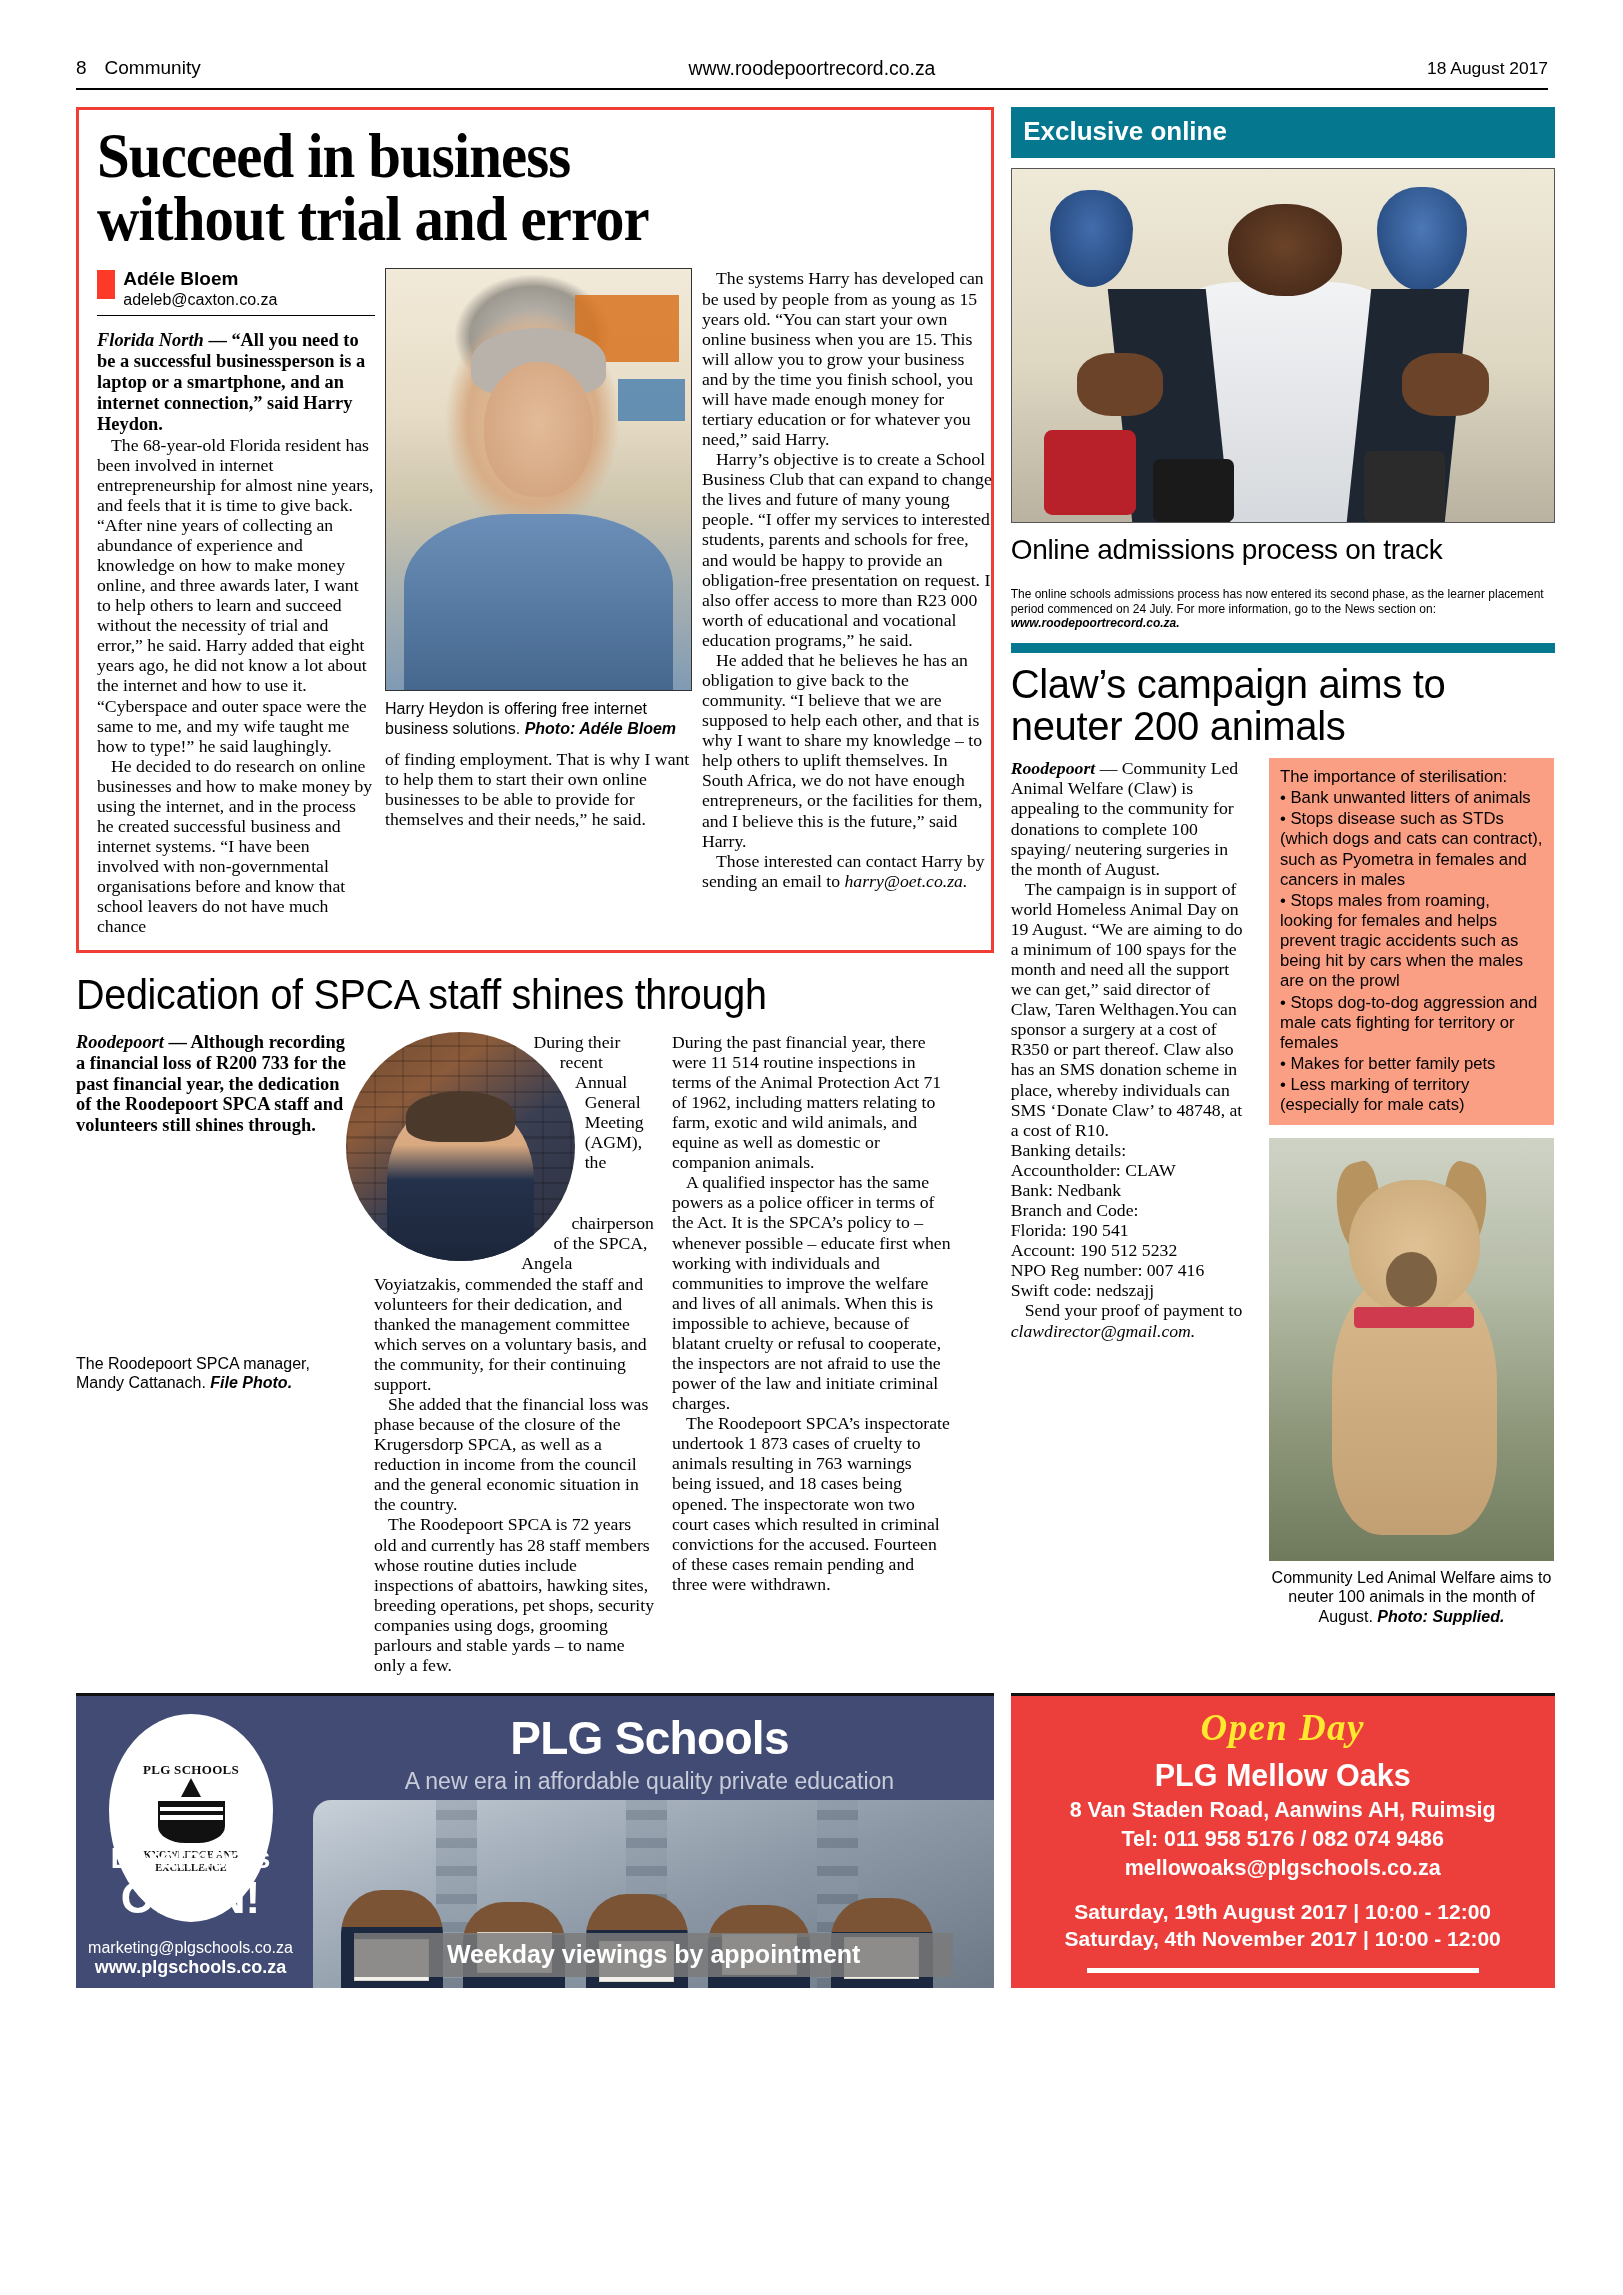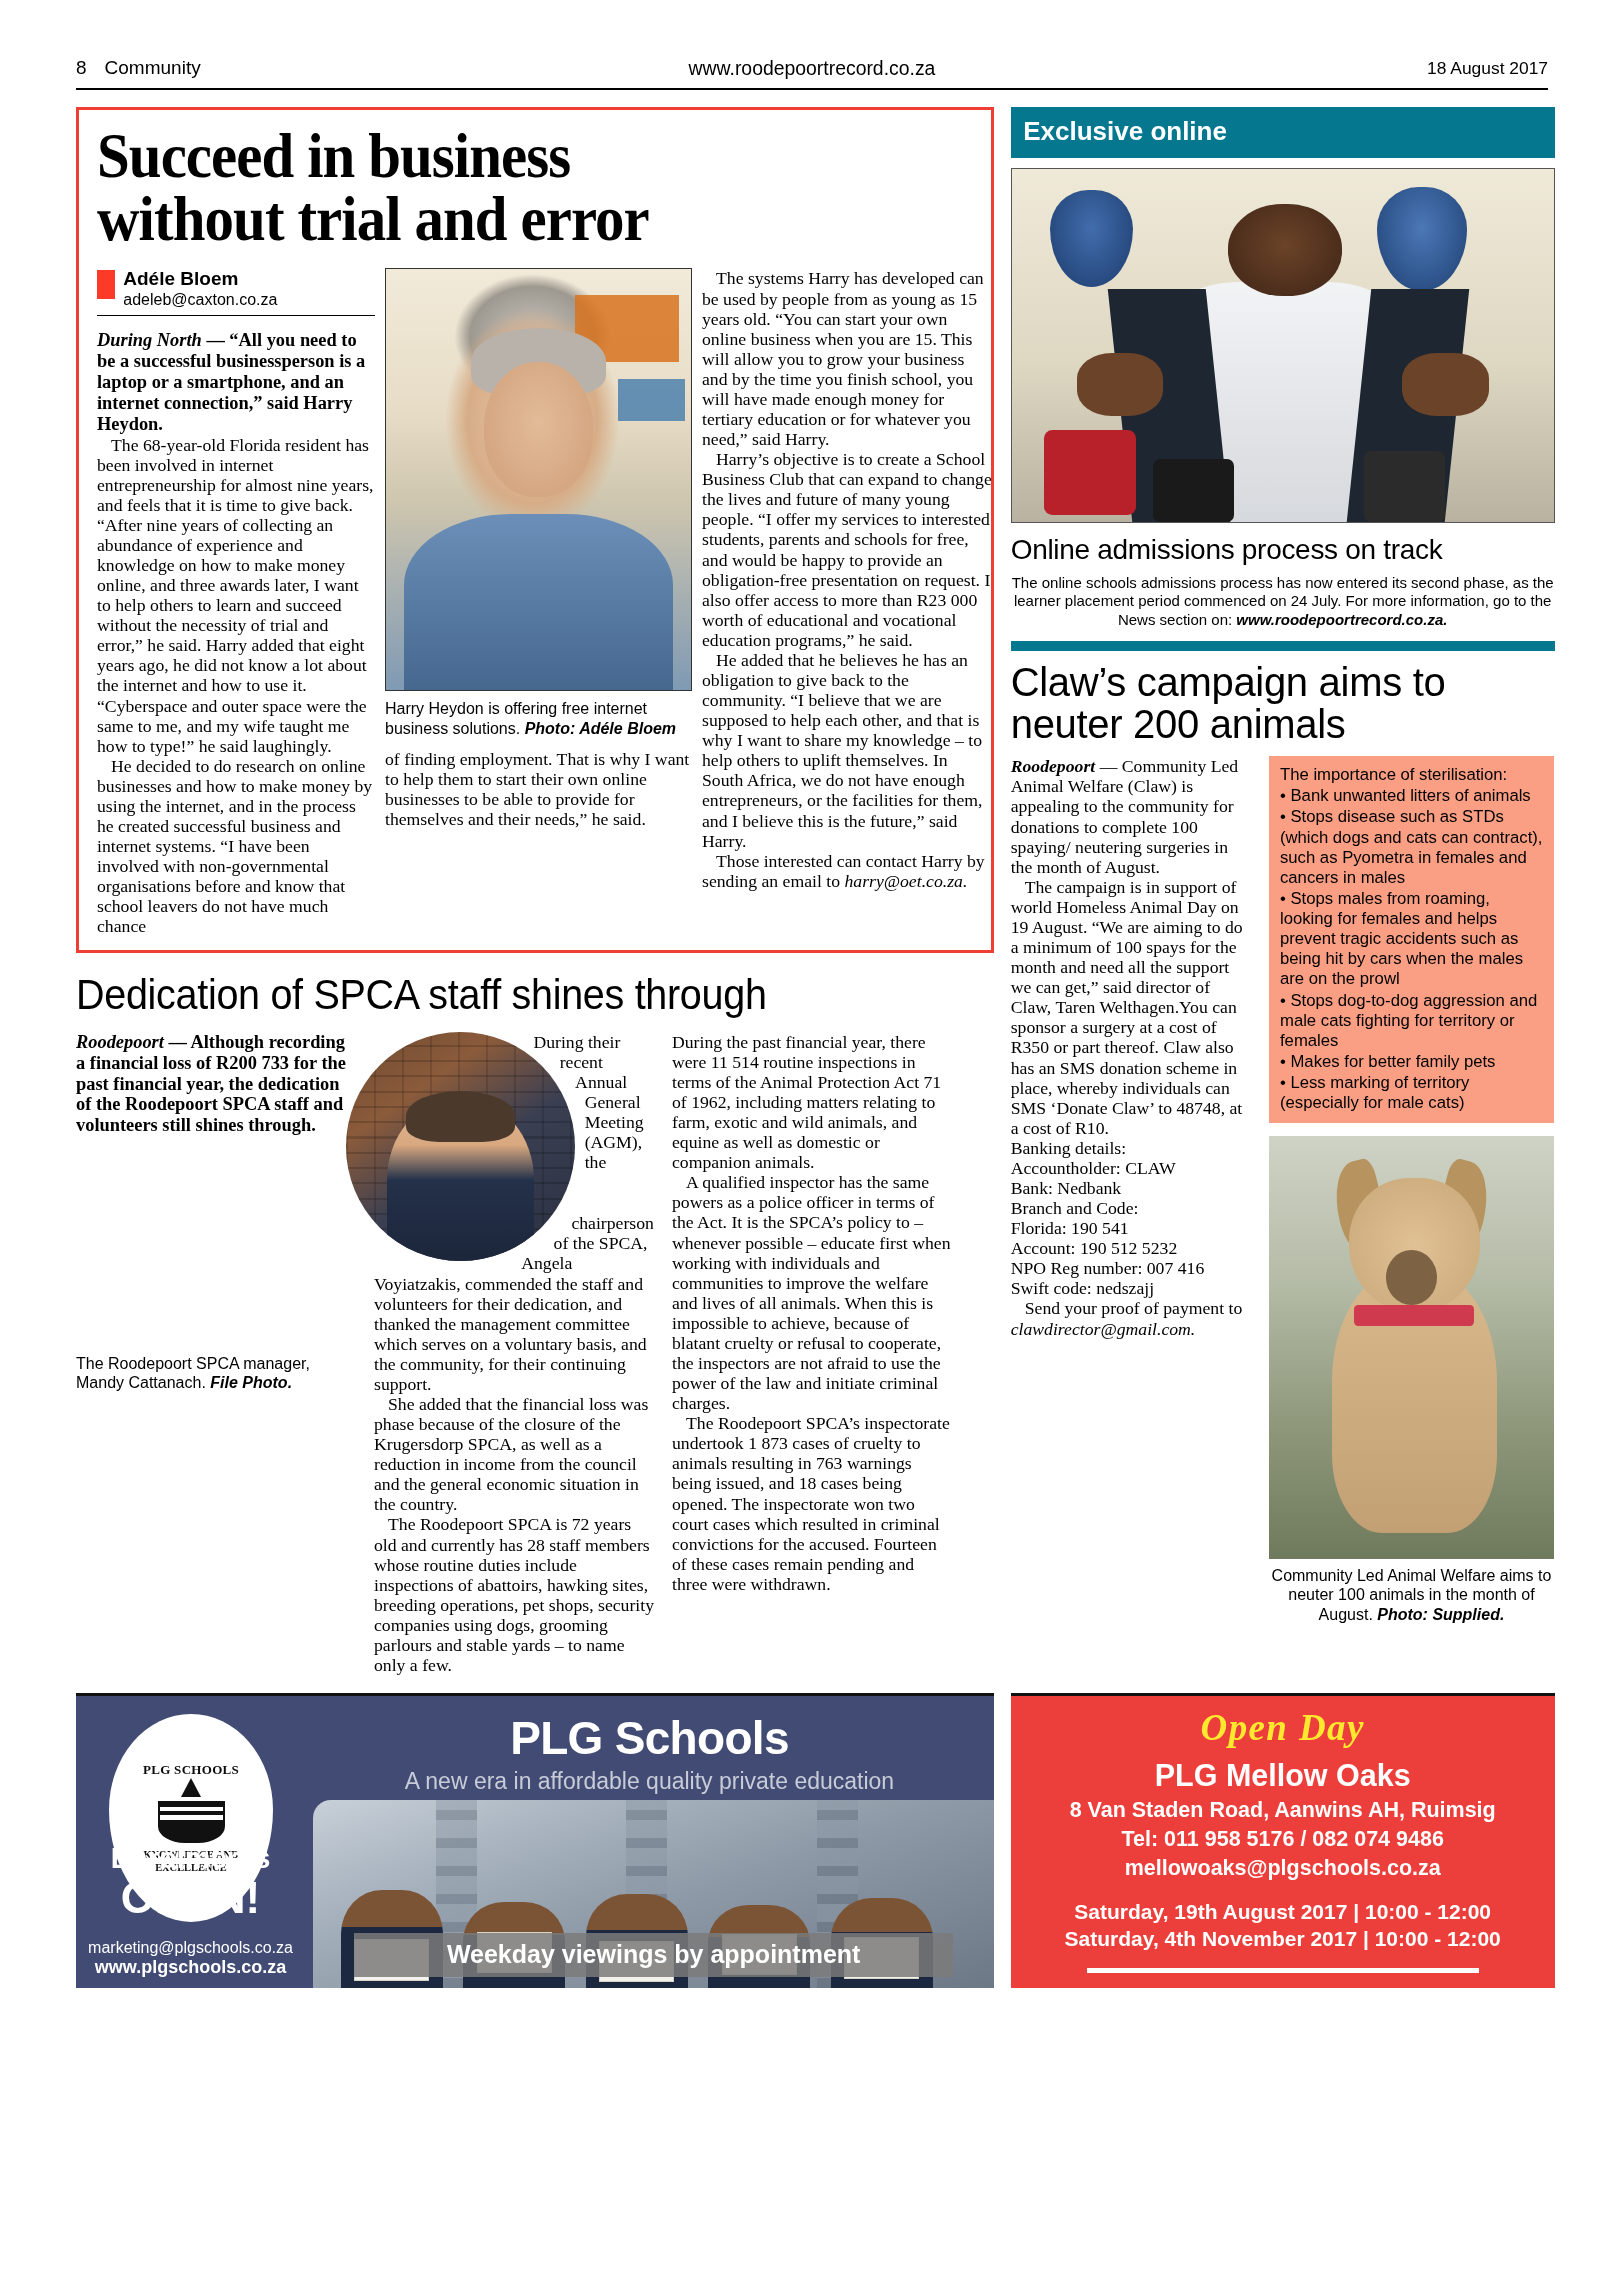--- a/index.html
+++ b/index.html
@@ -134,22 +134,22 @@
     background:#6b4328; border-radius:40%; }
   .sb-photo .mic1 { position:absolute; left:6%; bottom:2%; width:17%; height:24%;
     background:#b8202a; border-radius:8.3px; }
   .sb-photo .mic2 { position:absolute; left:26%; bottom:0%; width:15%; height:18%;
     background:#1a1a1a; border-radius:7px; }
   .sb-photo .mic3 { position:absolute; right:20%; bottom:0%; width:15%; height:20%;
     background:#2b2b2b; border-radius:7px; }
 
   .sb-head { font-family:"Liberation Sans", sans-serif; font-size:28px; font-weight:400;
     margin-top:11px; letter-spacing:-0.3px; }
-  .sb-body { font-family:"Liberation Sans", sans-serif; font-size:15px; line-height:1.22;
-    margin-top:8px;text-align:center; }
+  .sb-body { font-family:"Liberation Sans", sans-serif; font-size:12px; line-height:1.22;
+    margin-top:21px; }
   .sb-body b { font-style:italic; font-weight:700; }
 
   .teal-rule { height:9.7px; background:#05788f; margin-top:12.5px; }
 
   .claw-head { font-family:"Liberation Sans", sans-serif; font-size:40px; font-weight:400;
     line-height:1.04; letter-spacing:-0.3px; margin-top:11px; }
 
   .claw-grid { display:flex; gap:15.3px; margin-top:11px; align-items:flex-start; }
   .claw-col { width:243px; flex:0 0 243px; }
   .claw-side { width:285px; flex:0 0 285px; }
@@ -271,21 +271,21 @@
         <div class="lead-cols">
 
           <div class="lc story">
             <div class="byline">
               <div class="byline-swatch"></div>
               <div>
                 <div class="byline-name">Adéle Bloem</div>
                 <div class="byline-mail">adeleb@caxton.co.za</div>
               </div>
             </div>
-            <p class="lead-intro" style="margin-top:14px;"><i>During North</i><span> — “All you need to be a successful businessperson is a laptop or a smartphone, and an internet connection,” said Harry Heydon.</span></p>
+            <p class="lead-intro" style="margin-top:14px;"><i>Florida North</i><span> — “All you need to be a successful businessperson is a laptop or a smartphone, and an internet connection,” said Harry Heydon.</span></p>
             <p>The 68-year-old Florida resident has been involved in internet entrepreneurship for almost nine years, and feels that it is time to give back. “After nine years of collecting an abundance of experience and knowledge on how to make money online, and three awards later, I want to help others to learn and succeed without the necessity of trial and error,” he said. Harry added that eight years ago, he did not know a lot about the internet and how to use it. “Cyberspace and outer space were the same to me, and my wife taught me how to type!” he said laughingly.</p>
             <p>He decided to do research on online businesses and how to make money by using the internet, and in the process he created successful business and internet systems. “I have been involved with non-governmental organisations before and know that school leavers do not have much chance</p>
           </div>
 
           <div class="lc-mid story">
             <div class="lead-photo">
               <div class="sky"></div>
               <div class="banner"></div>
               <div class="banner2"></div>
               <div class="hair"></div>

